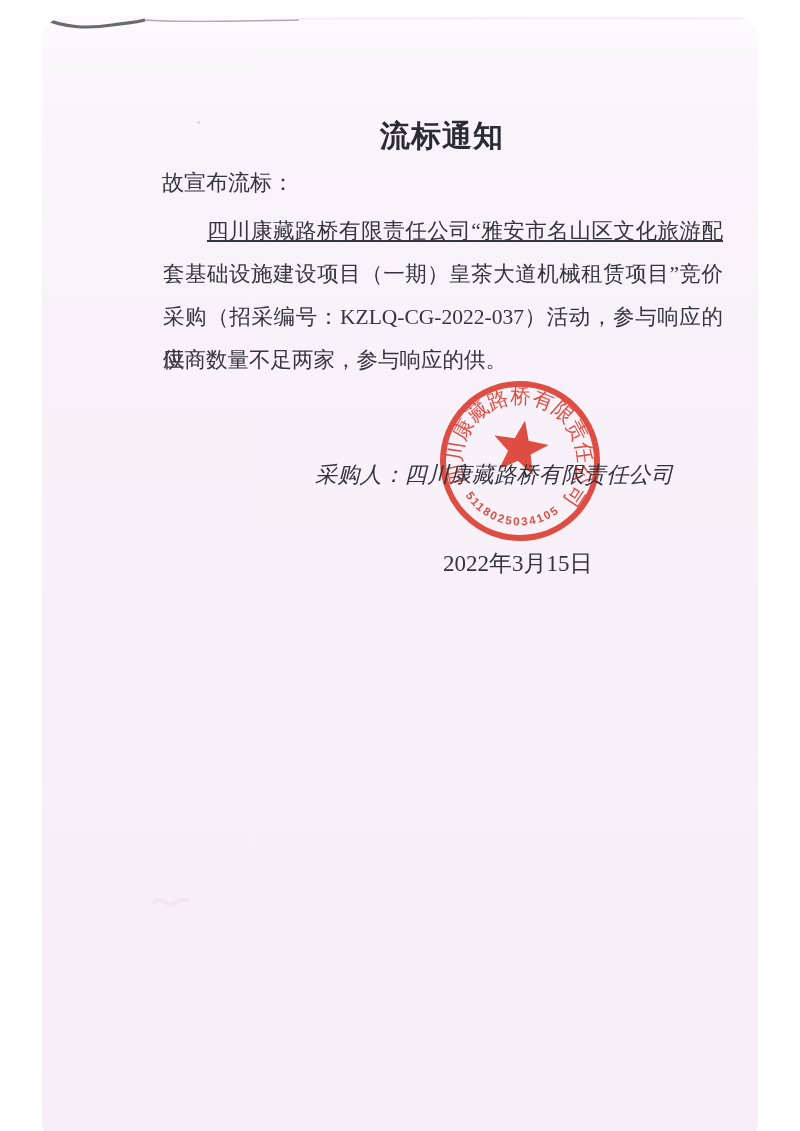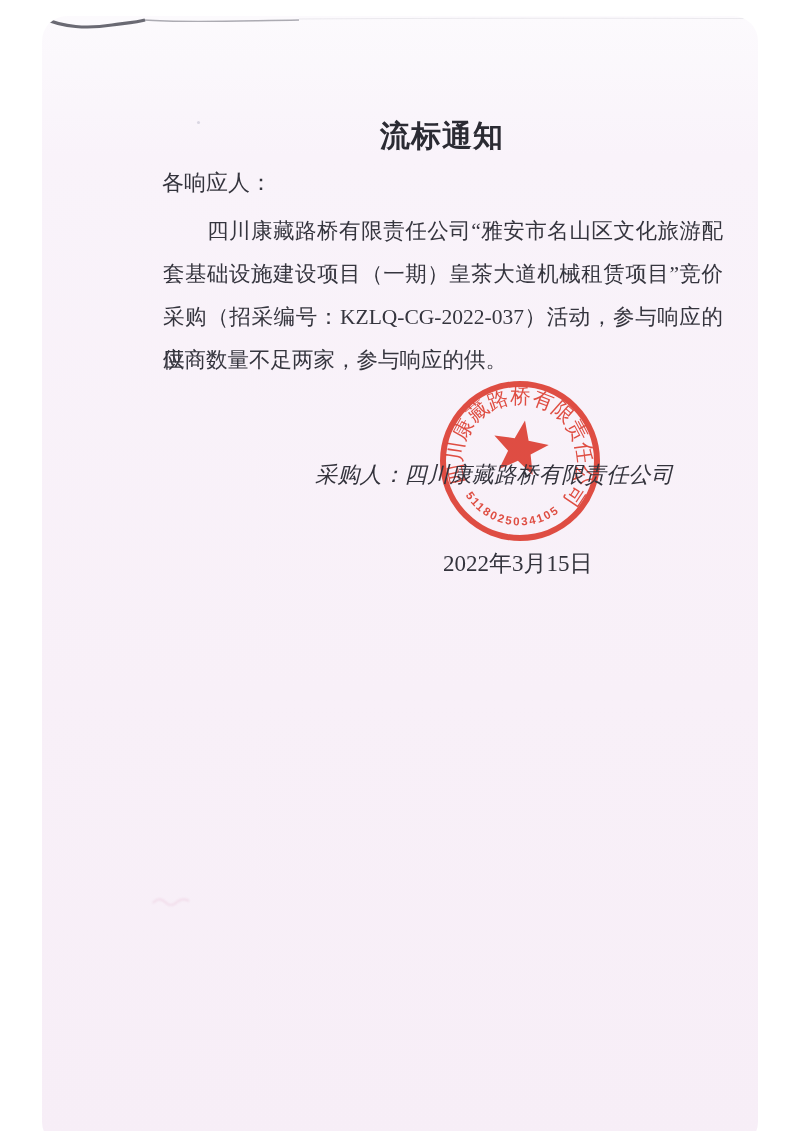--- a/index.html
+++ b/index.html
@@ -24,21 +24,21 @@
     font-size:22px;
   }
   .body-text{
     position:absolute;left:121px;top:194px;width:560px;
   }
   .body-line{
     font-size:21.5px;line-height:43px;height:43px;
     text-align:justify;text-align-last:justify;
     color:#35353e;
   }
-  .body-line.first{text-indent:44px;}
+  .body-line.first{text-indent:44px;text-decoration:underline;}
   .body-line.last{text-align-last:left;}
   .seal{
     position:absolute;left:388px;top:355px;width:180px;height:182px;
     mix-blend-mode:multiply;opacity:0.93;
   }
   .seal text{font-family:"Liberation Serif","DejaVu Serif",serif;}
   .seal .serial{font-family:"Liberation Sans","DejaVu Sans",sans-serif;font-weight:600;}
   .signature-line{
     position:absolute;left:273px;top:444px;
     font-size:22px;letter-spacing:0.4px;color:#33333c;font-style:italic;
@@ -62,21 +62,21 @@
 <div class="page">
 
   <svg class="scan-edge" viewBox="0 0 800 18">
     <path d="M4,3 C20,11 45,13 70,9 C85,7 96,6 103,4" fill="none" stroke="#50505a" stroke-width="3.2" opacity="0.85"></path>
     <path d="M102,4 C140,7 190,5 257,4" fill="none" stroke="#6a6a74" stroke-width="1.4" opacity="0.55"></path>
     <path d="M257,3 C420,2 620,2 796,3" fill="none" stroke="#9a9aa8" stroke-width="1" opacity="0.18"></path>
   </svg>
 
   <div class="doc-title">流标通知</div>
 
-  <div class="salutation">各响应人：</div>
+  <div class="salutation">故宣布流标：</div>
 
   <div class="body-text">
     <div class="body-line first">四川康藏路桥有限责任公司“雅安市名山区文化旅游配</div>
     <div class="body-line">套基础设施建设项目（一期）皇茶大道机械租赁项目”竞价</div>
     <div class="body-line">采购（招采编号：KZLQ-CG-2022-037）活动，参与响应的供</div>
     <div class="body-line last">应商数量不足两家，参与响应的供。</div>
   </div>
 
   <svg class="seal" viewBox="388 355 180 182">
     <defs>

